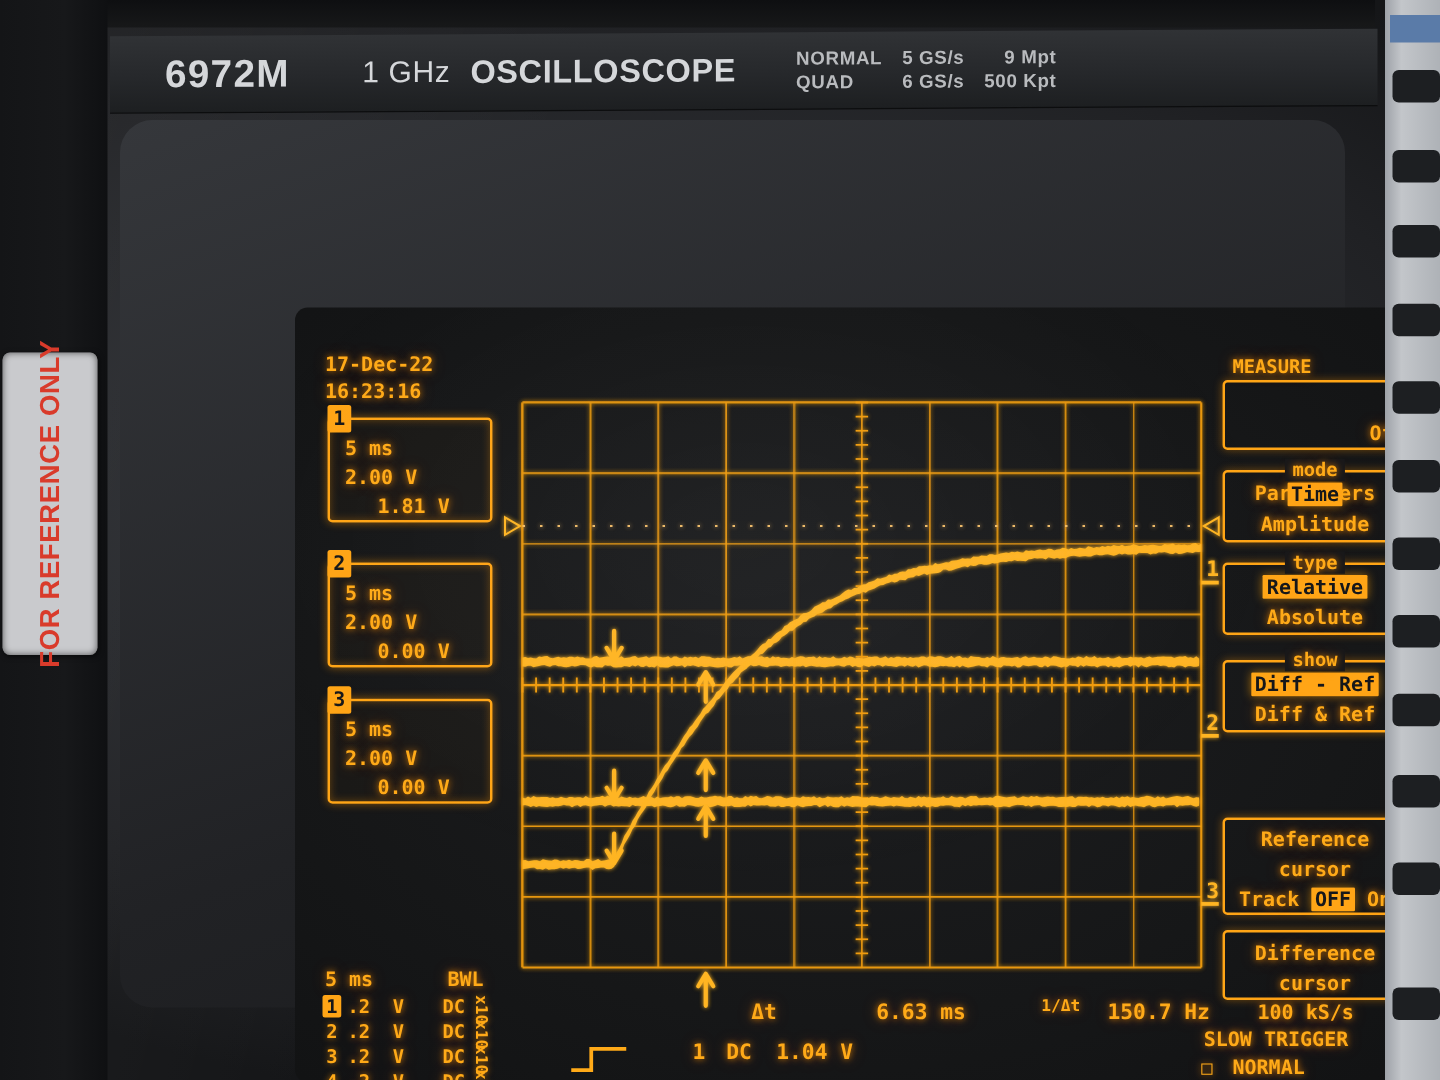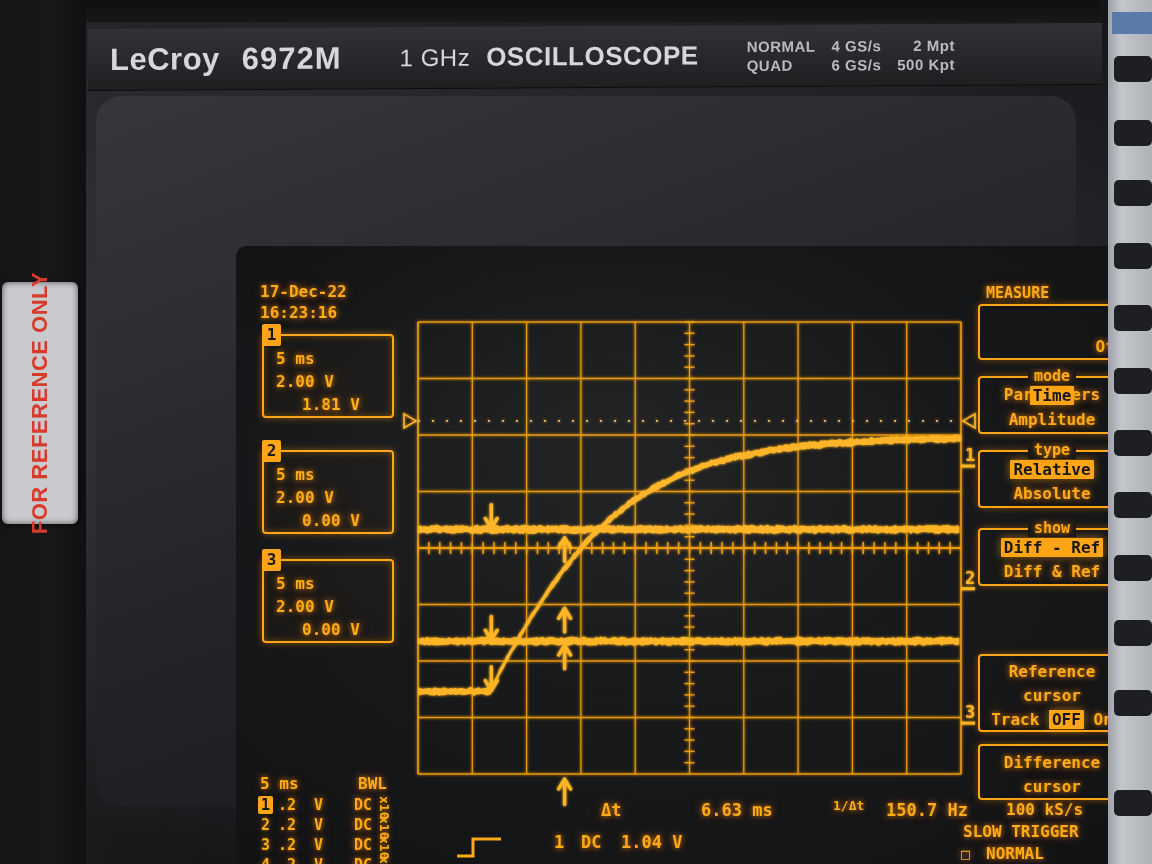--- a/index.html
+++ b/index.html
@@ -153,28 +153,27 @@
   <div class="body-bg"></div>
   <div class="top-strip"></div>
   <div class="left-strip"></div>
 
   <div class="sticker">
     <span>FOR REFERENCE ONLY</span>
   </div>
 
   <div class="header">
     <div class="header-inner">
-      <div class="brand">LeCroy</div>
       <div class="model">6972M</div>
       <div class="bw">1 GHz</div>
       <div class="scope">OSCILLOSCOPE</div>
       <div class="specs">
         <div>NORMAL</div>
-        <div class="r">4 GS/s</div>
-        <div class="r">2 Mpt</div>
+        <div class="r">5 GS/s</div>
+        <div class="r">9 Mpt</div>
         <div>QUAD</div>
         <div class="r">6 GS/s</div>
         <div class="r">500 Kpt</div>
       </div>
     </div>
   </div>
 
   <div class="screen-bezel">
     <div class="screen">
 

